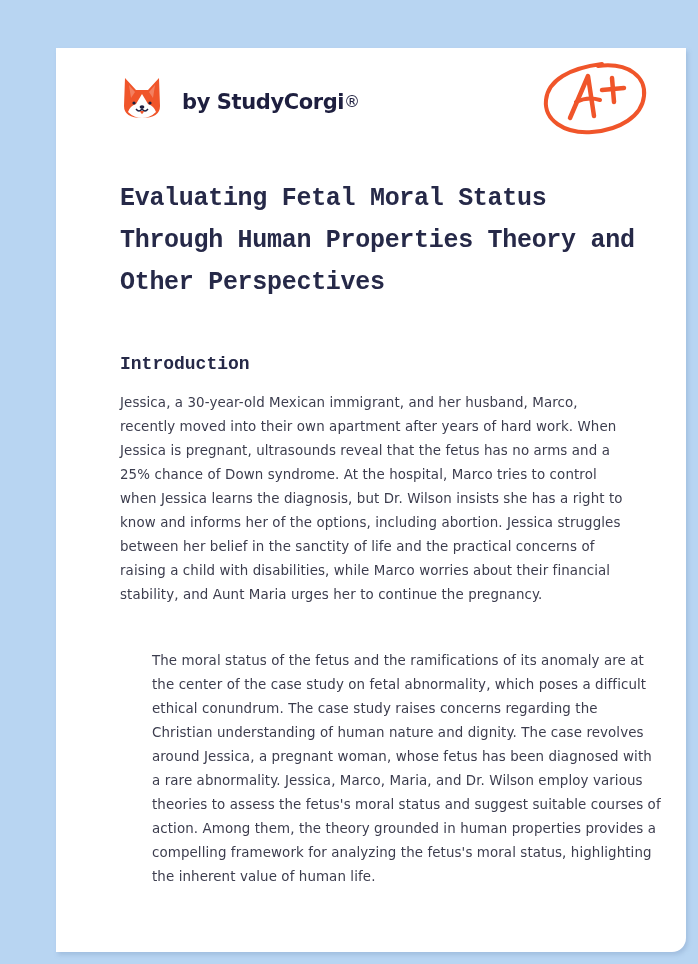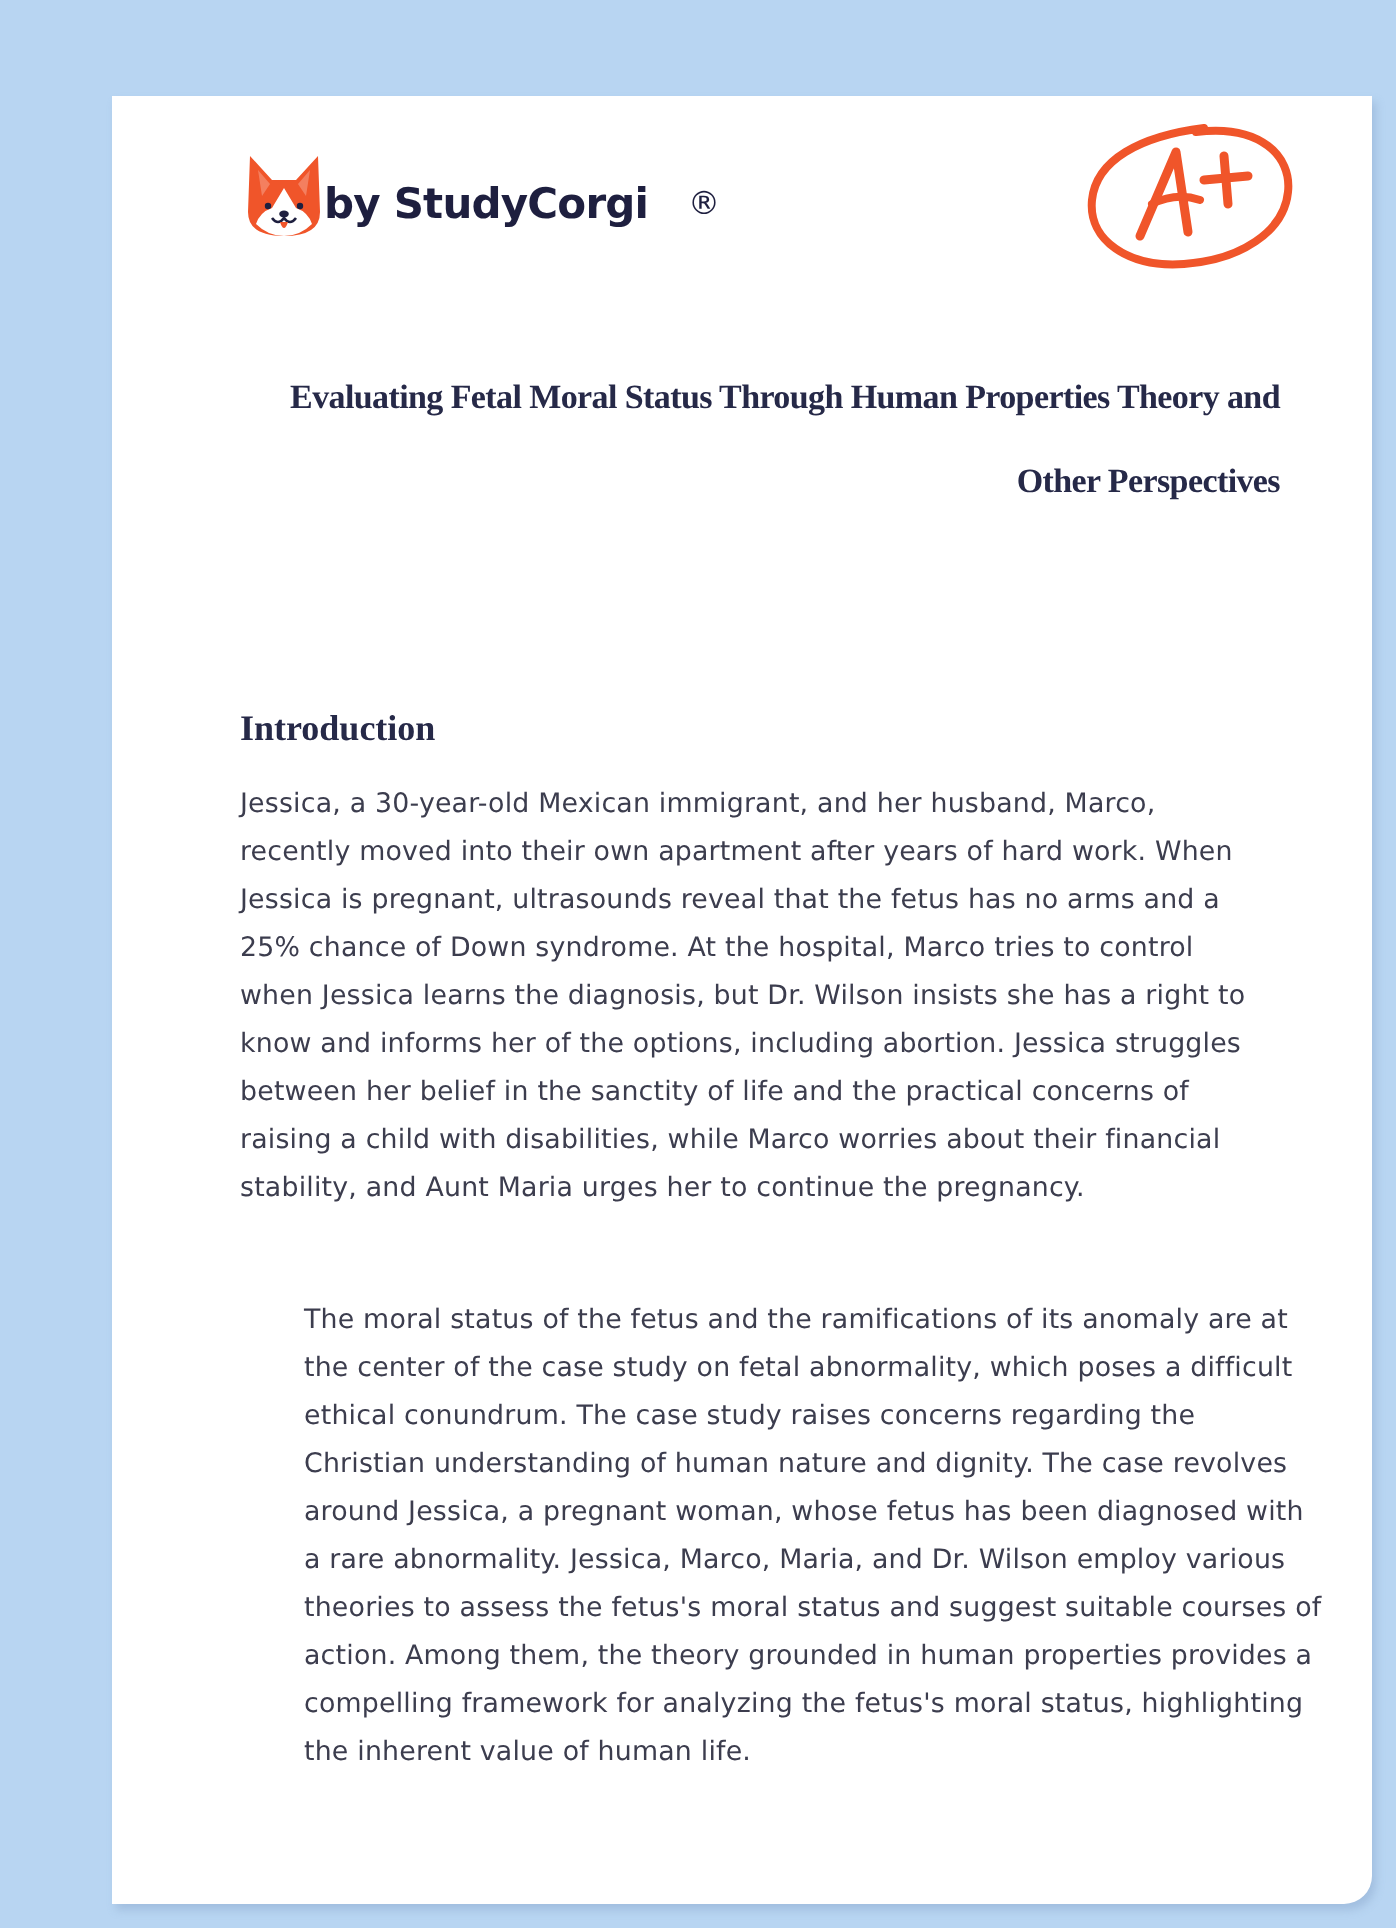--- a/index.html
+++ b/index.html
@@ -17,60 +17,59 @@
     background: #ffffff;
     border-bottom-right-radius: 14px;
     box-shadow: 2px 3px 4px rgba(120,150,190,0.35);
   }
   .logo {
     position: absolute; left: 66px; top: 28px;
     display: flex; align-items: center;
   }
   .logo svg { display: block; }
   .brand {
-    margin-left: 0;
+    margin-left: 20px;
     font-family: "DejaVu Sans", sans-serif;
     font-weight: bold;
     font-size: 21px;
     color: #1e1f3f;
     letter-spacing: -0.4px;
     position: relative;
     top: 4px;
   }
   .reg {
     position: absolute; left: 288px; top: 44px;
     font-family: "DejaVu Sans", sans-serif;
     font-size: 16px;
     color: #1e1f3f;
   }
   .grade { position: absolute; left: 484px; top: 10px; }
   .title {
     position: absolute; left: 64px; top: 130px;
     width: 520px; margin: 0;
-    font-family: Liberation Serif, serif;
+    font-family: Liberation Mono, monospace;
     font-weight: bold;
-    font-size: 17px;
+    font-size: 25px;
     line-height: 42px;
     color: #262948;
     letter-spacing: -0.3px;
-    text-align: right;
   }
   .meta {
     position: absolute; left: 64px; top: 264px;
     font-family: "Liberation Sans", sans-serif;
     font-size: 13px;
     color: #8a8b99;
     white-space: nowrap;
   }
   .meta .val { color: #2c2d45; }
   .meta .sep { color: #e0632f; margin: 0 8px 0 10px; }
   .meta .gap { margin-left: 6px; }
   .h2 {
     position: absolute; left: 64px; top: 306px; margin: 0;
-    font-family: Liberation Serif, serif;
+    font-family: Liberation Mono, monospace;
     font-weight: bold;
     font-size: 18px;
     color: #262948;
   }
   .body {
     position: absolute; left: 64px; width: 510px;
     font-family: "DejaVu Sans", sans-serif;
     font-size: 13.4px;
     line-height: 24px;
     color: #3c3d4e;

